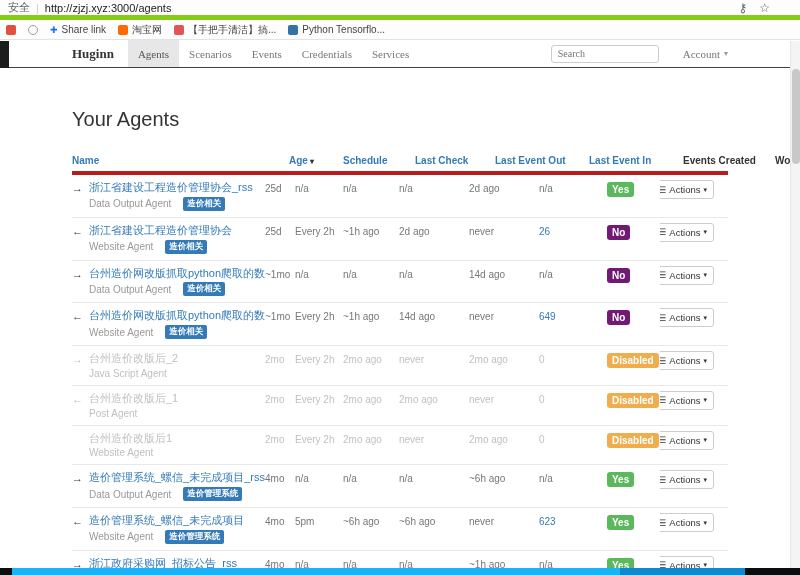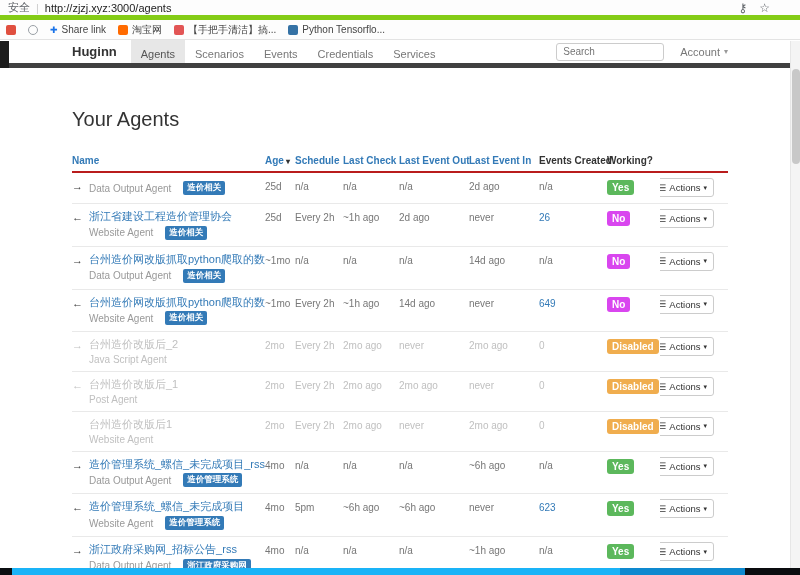--- a/index.html
+++ b/index.html
@@ -19,59 +19,59 @@
   .bm-appicon { width: 10px; height: 10px; background: #e04f3f; border-radius: 2px; flex: none; }
   .bm-globe { width: 10px; height: 10px; border: 1px solid #9aa0a6; border-radius: 50%; flex: none; }
   .bookmark { display: flex; align-items: center; gap: 4px; white-space: nowrap; cursor: pointer; }
   .bm-ic { width: 10px; height: 10px; border-radius: 2px; display: inline-block; flex: none; }
   .bm-ic.plus { background: none; width: auto; height: auto; color: #1a73e8; font-size: 9px; line-height: 10px; }
   .bm-ic.taobao { background: #ff6a00; }
   .bm-ic.doc { background: #e25555; }
   .bm-ic.python { background: #3572a5; }
 
   
-  #navbar { height: 28px; background: #fff; border-bottom: 5px solid #404040; position: relative; }
+  #navbar { height: 28px; background: #fff; border-bottom: 1px solid #404040; position: relative; font-family: Liberation Serif, serif; }
   .nav-inner { width: 656px; margin: 0 auto; height: 100%; display: flex; align-items: center; }
   #brand { font-size: 13px; font-weight: bold; color: #333; margin-right: 14px; cursor: pointer; }
   #nav-items { display: flex; height: 100%; align-items: stretch; }
   .nav-item { font-size: 11px; color: #777; padding: 8px 10px; text-decoration: none; cursor: pointer; }
   .nav-item.active { background: #e7e7e7; color: #555; }
-  #nav-right { margin-left: auto; display: flex; align-items: center; gap: 16px; }
+  #nav-right { margin-left: auto; display: flex; align-items: center; gap: 24px; }
   #search { width: 108px; height: 18px; border: 1px solid #ccc; border-radius: 3px; font-size: 10px;
     padding: 0 6px; color: #555; outline: none; font-family: inherit; }
   #account { font-size: 11px; color: #777; display: flex; gap: 4px; align-items: center; cursor: pointer; }
   .caret { font-size: 8px; color: #999; }
 
   #left-notch { position: absolute; left: 0; top: 41px; width: 9px; height: 27px; background: #1c1c1c; }
 
   
   #content { width: 656px; margin: 16px auto; padding-top: 24px; }
   #page-title { font-size: 20px; font-weight: 400; color: #333; margin: 0 0 24px; }
 
   .grid { display: grid; grid-template-columns: 193px 30px 48px 56px 70px 70px 68px 53px 68px; }
-  #thead { border-bottom: 2px solid #b91c1c; }
+  #thead { border-bottom: 4px solid #b91c1c; gap: 24px; }
   .hcell { font-size: 10px; font-weight: bold; color: #337ab7; padding: 0 2px 5px 0; white-space: nowrap; cursor: pointer; }
   .hcell.dark { color: #333; cursor: default; }
   .caret-sort { color: #333; font-size: 8px; margin-left: 2px; }
 
   .trow { border-bottom: 1px solid #e9e9e9; padding: 5px 0 6px; align-items: start; }
   .cell { font-size: 10px; color: #777; padding-top: 3px; white-space: nowrap; overflow: hidden; }
   .name-cell { display: flex; gap: 5px; padding-top: 1px; overflow: hidden; }
   .arrow { width: 12px; flex: none; font-size: 11px; font-weight: bold; color: #333; padding-top: 1px; }
   .agent-name { color: #337ab7; font-size: 11px; text-decoration: none; display: block; line-height: 1.25;
     cursor: pointer; white-space: nowrap; }
   .agent-type-line { display: flex; align-items: center; gap: 12px; margin-top: 2px; }
   .agent-type { font-size: 10px; color: #999; white-space: nowrap; }
   .scenario-badge { background: #337ab7; color: #fff; font-size: 8.5px; padding: 1px 4px; border-radius: 2px;
     font-weight: bold; white-space: nowrap; cursor: pointer; }
   .c-events.link { color: #337ab7; cursor: pointer; }
   .working-cell { padding-top: 2px; }
   .working-label { display: inline-block; color: #fff; font-size: 10px; font-weight: bold; padding: 2px 5px; border-radius: 3px; }
   .label-success { background: #5cb85c; }
-  .label-danger { background: #d946ef; }
+  .label-danger { background: #701a75; }
   .label-warning { background: #f0ad4e; }
   .actions-cell { display: flex; justify-content: flex-end; padding: 0 14px 0 0; }
   .actions-btn { display: flex; align-items: center; gap: 3px; background: #fff; border: 1px solid #ccc;
     border-radius: 3px; font-size: 9.5px; color: #333; padding: 3px 6px; cursor: pointer; font-family: inherit; }
   .hamburger { font-size: 9px; color: #333; }
   .btn-caret { font-size: 7px; color: #333; }
 
   .trow.disabled .agent-name, .trow.disabled .agent-type, .trow.disabled .cell,
   .trow.disabled .arrow, .trow.disabled .c-events.link { color: #c0c0c0; }
 
@@ -154,20 +154,21 @@
       <div class="hcell">Last Event In</div>
       <div class="hcell dark">Events Created</div>
       <div class="hcell dark">Working?</div>
       <div class="hcell"></div>
     </div>
     <div id="tbody">
   <div class="trow grid">
     <div class="cell name-cell">
       <span class="arrow">→</span>
       <span class="name-wrap">
+        <a class="agent-name">浙江省建设工程造价管理协会_rss</a>
         <span class="agent-type-line">
           <span class="agent-type">Data Output Agent</span>
           <span class="scenario-badge">造价相关</span>
         </span>
       </span>
     </div>
     <div class="cell c-age">25d</div>
     <div class="cell c-schedule">n/a</div>
     <div class="cell c-lastcheck">n/a</div>
     <div class="cell c-lastout">n/a</div>

